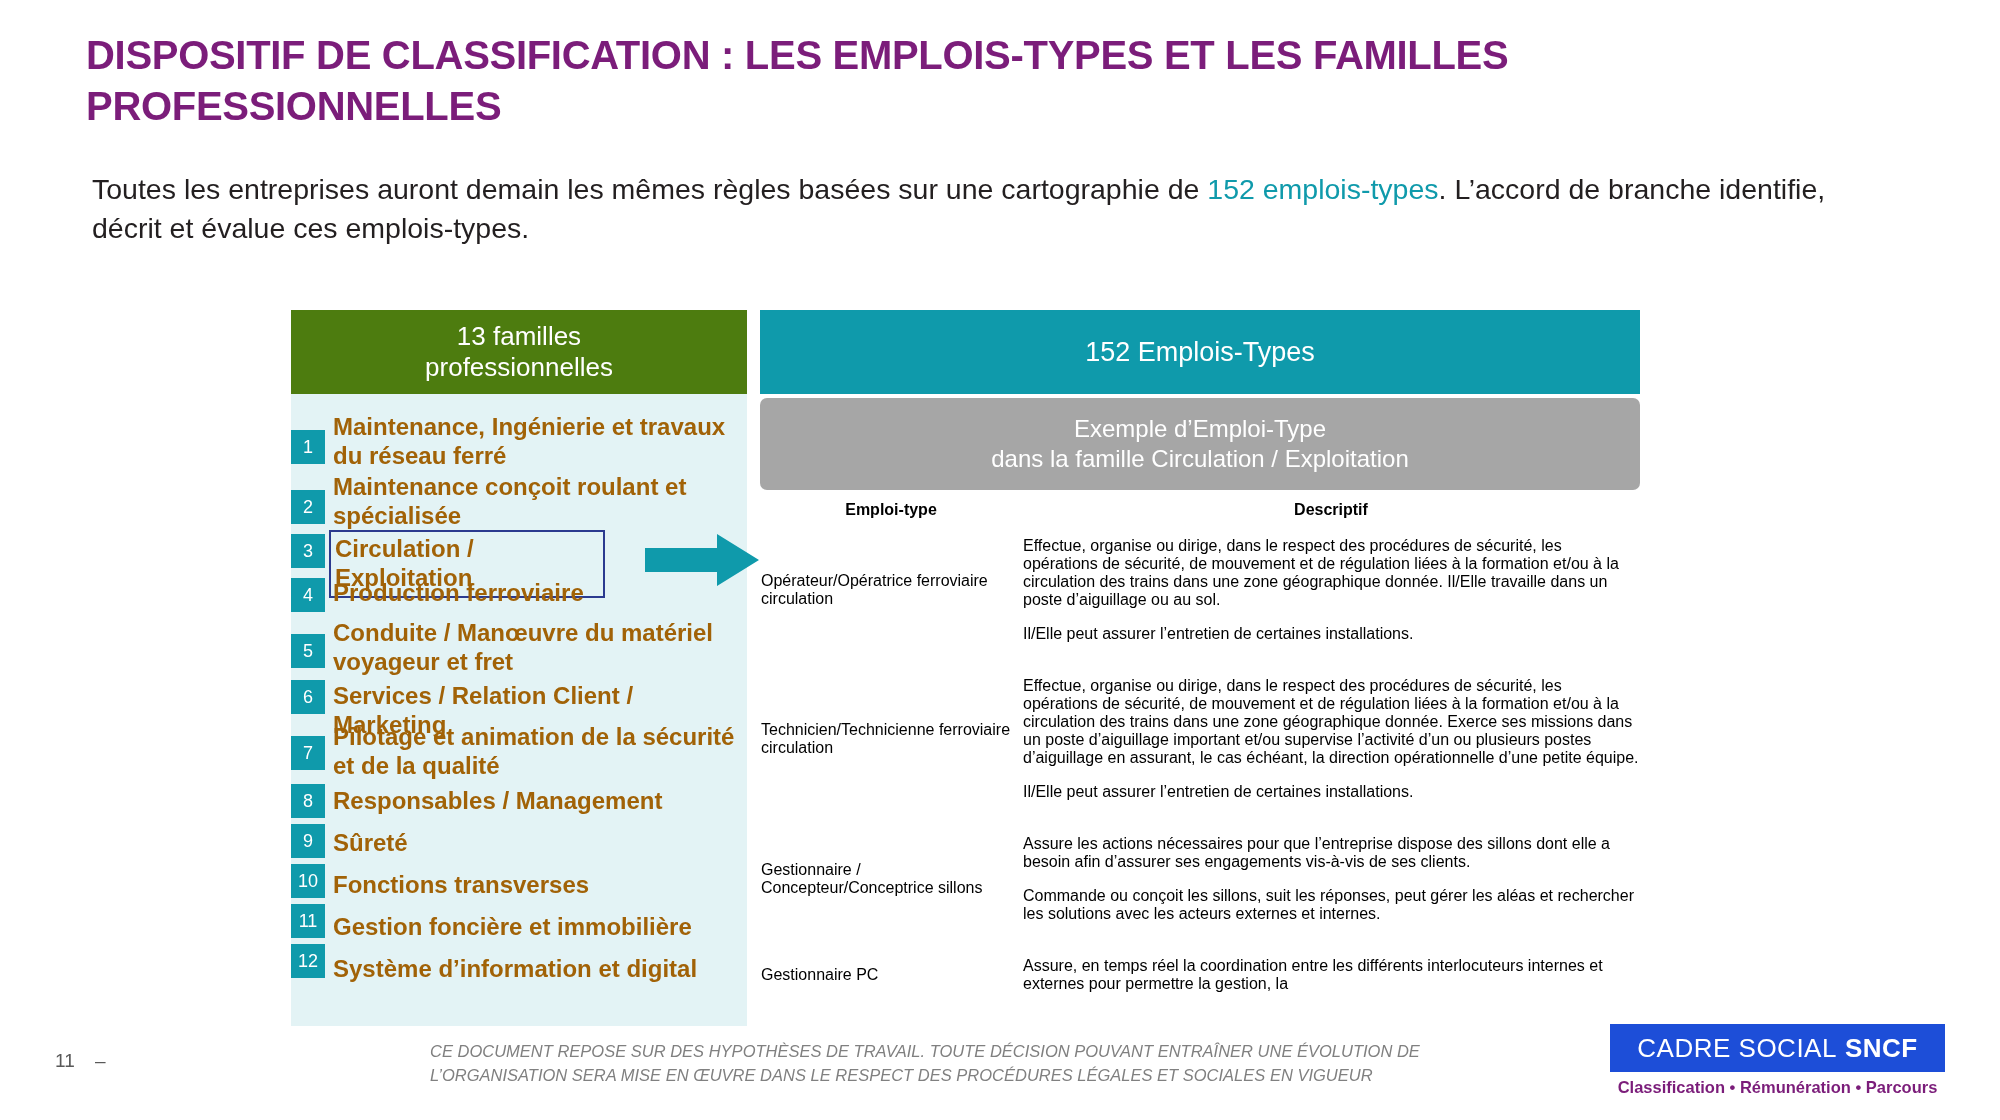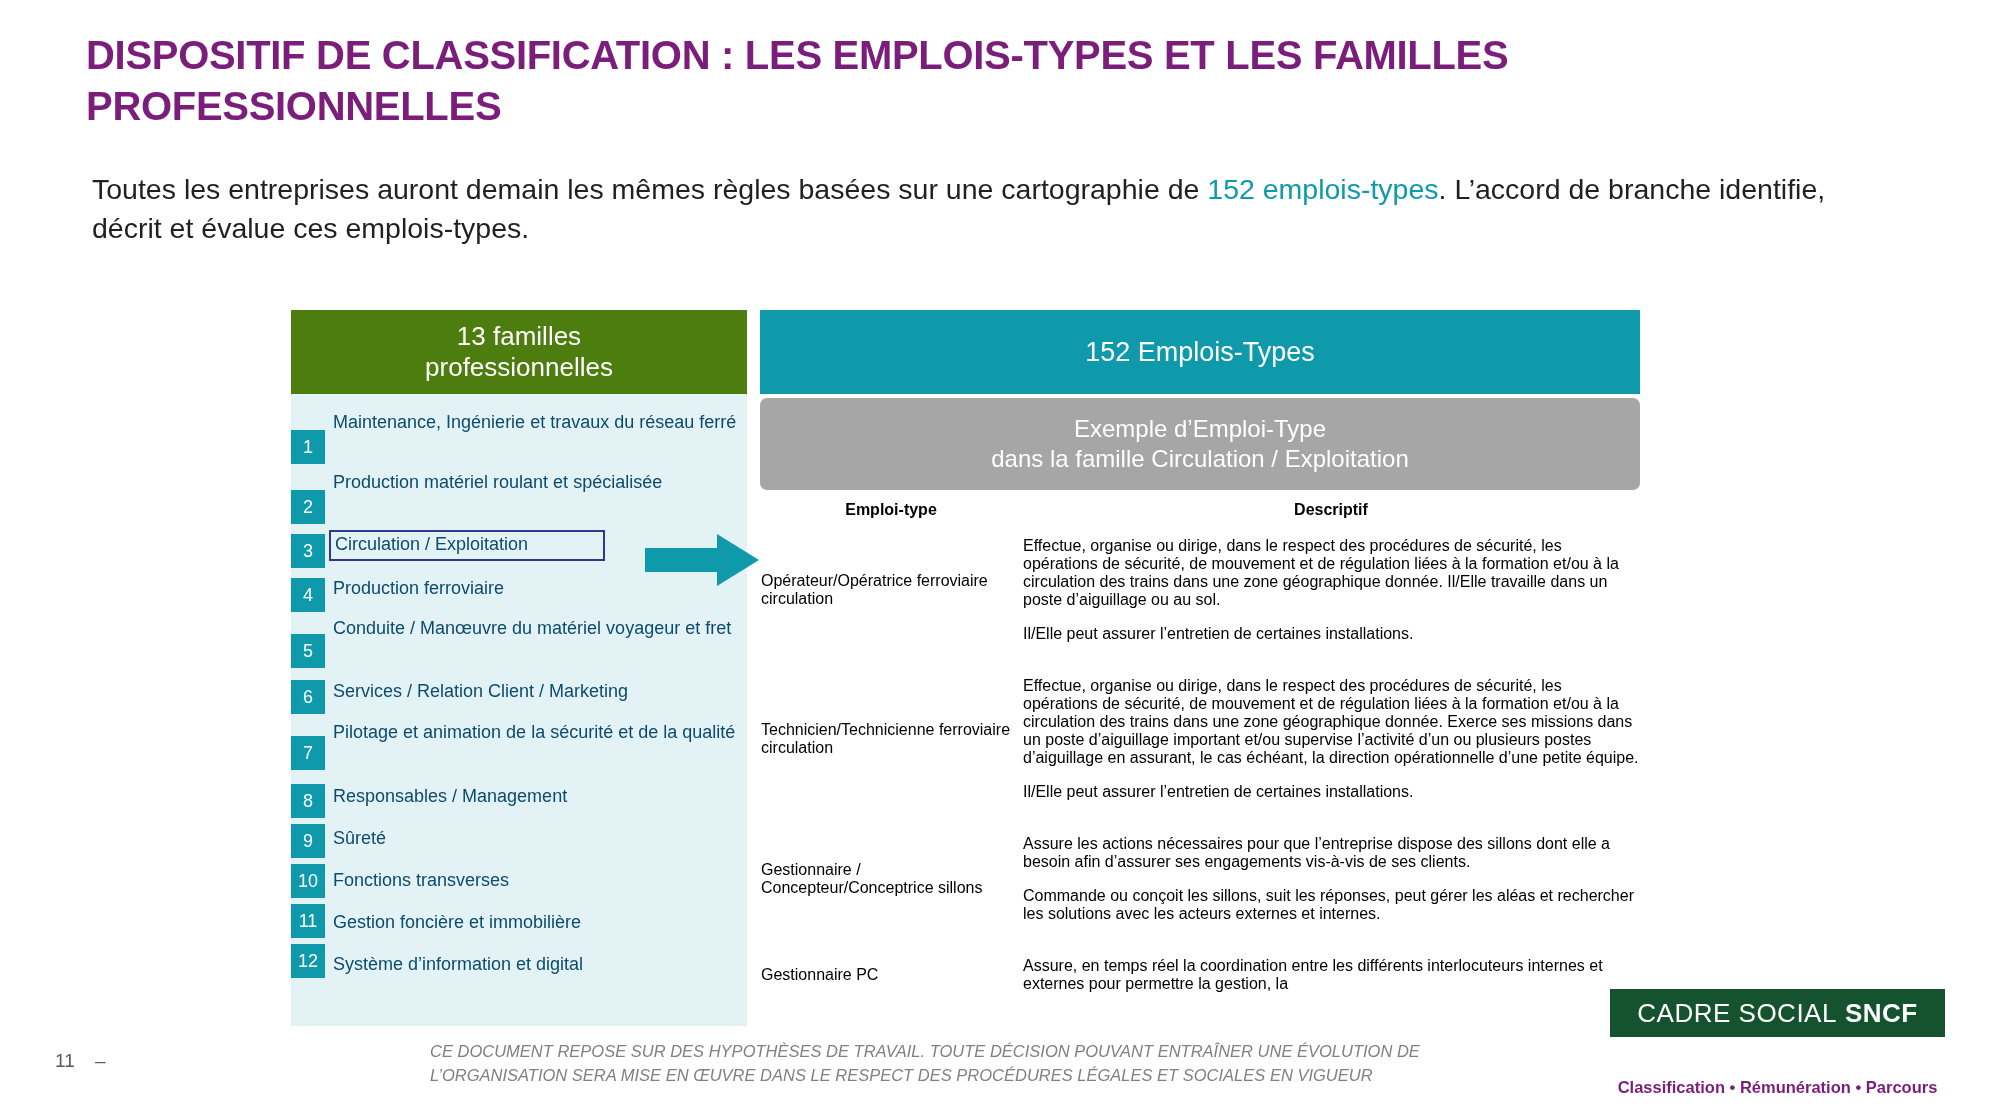--- a/index.html
+++ b/index.html
@@ -95,23 +95,24 @@
     color: #ffffff;
     font-size: 18px;
     display: flex;
     align-items: center;
     justify-content: center;
   }
   .family-label {
     position: absolute;
     left: 42px;
     width: 405px;
-    font-size: 18px;
-    color: #0c4a6e;
+    font-size: 24px;
+    color: #a16207;
     line-height: 1.22;
+    font-weight: bold;
   }
   .family-label.boxed {
     border: 2px solid #2b3a8f;
     padding: 2px 4px 3px 4px;
     left: 38px;
     width: 276px;
     box-sizing: border-box;
   }
   
   .arrow {
@@ -193,24 +194,24 @@
     top: 1040px;
     width: 1130px;
     font-size: 16.5px;
     font-style: italic;
     color: #808080;
     line-height: 1.45;
   }
   .logo-box {
     position: absolute;
     left: 1610px;
-    top: 989px;
+    top: 1024px;
     width: 335px;
     height: 48px;
-    background: #14532d;
+    background: #1d4ed8;
     color: #ffffff;
     display: flex;
     align-items: center;
     justify-content: center;
     font-size: 26px;
     letter-spacing: 0.5px;
   }
   .logo-box .thin { font-weight: normal; }
   .logo-box .bold { font-weight: bold; margin-left: 8px; }
   .logo-sub {
@@ -246,21 +247,21 @@
 
   <div class="family-list">
 
     <div class="family-row" style="top:18px;height:58px;">
       <span class="family-num" style="top:18px;">1</span>
       <span class="family-label" style="top:0px;">Maintenance, Ingénierie et travaux du réseau ferré</span>
     </div>
 
     <div class="family-row" style="top:78px;height:58px;">
       <span class="family-num" style="top:18px;">2</span>
-      <span class="family-label" style="top:0px;">Production matériel roulant et spécialisée</span>
+      <span class="family-label" style="top:0px;">Maintenance conçoit roulant et spécialisée</span>
     </div>
 
     <div class="family-row" style="top:138px;height:44px;">
       <span class="family-num" style="top:2px;">3</span>
       <span class="family-label boxed" style="top:-2px;">Circulation / Exploitation</span>
     </div>
 
     <div class="family-row" style="top:182px;height:42px;">
       <span class="family-num" style="top:2px;">4</span>
       <span class="family-label" style="top:2px;">Production ferroviaire</span>

